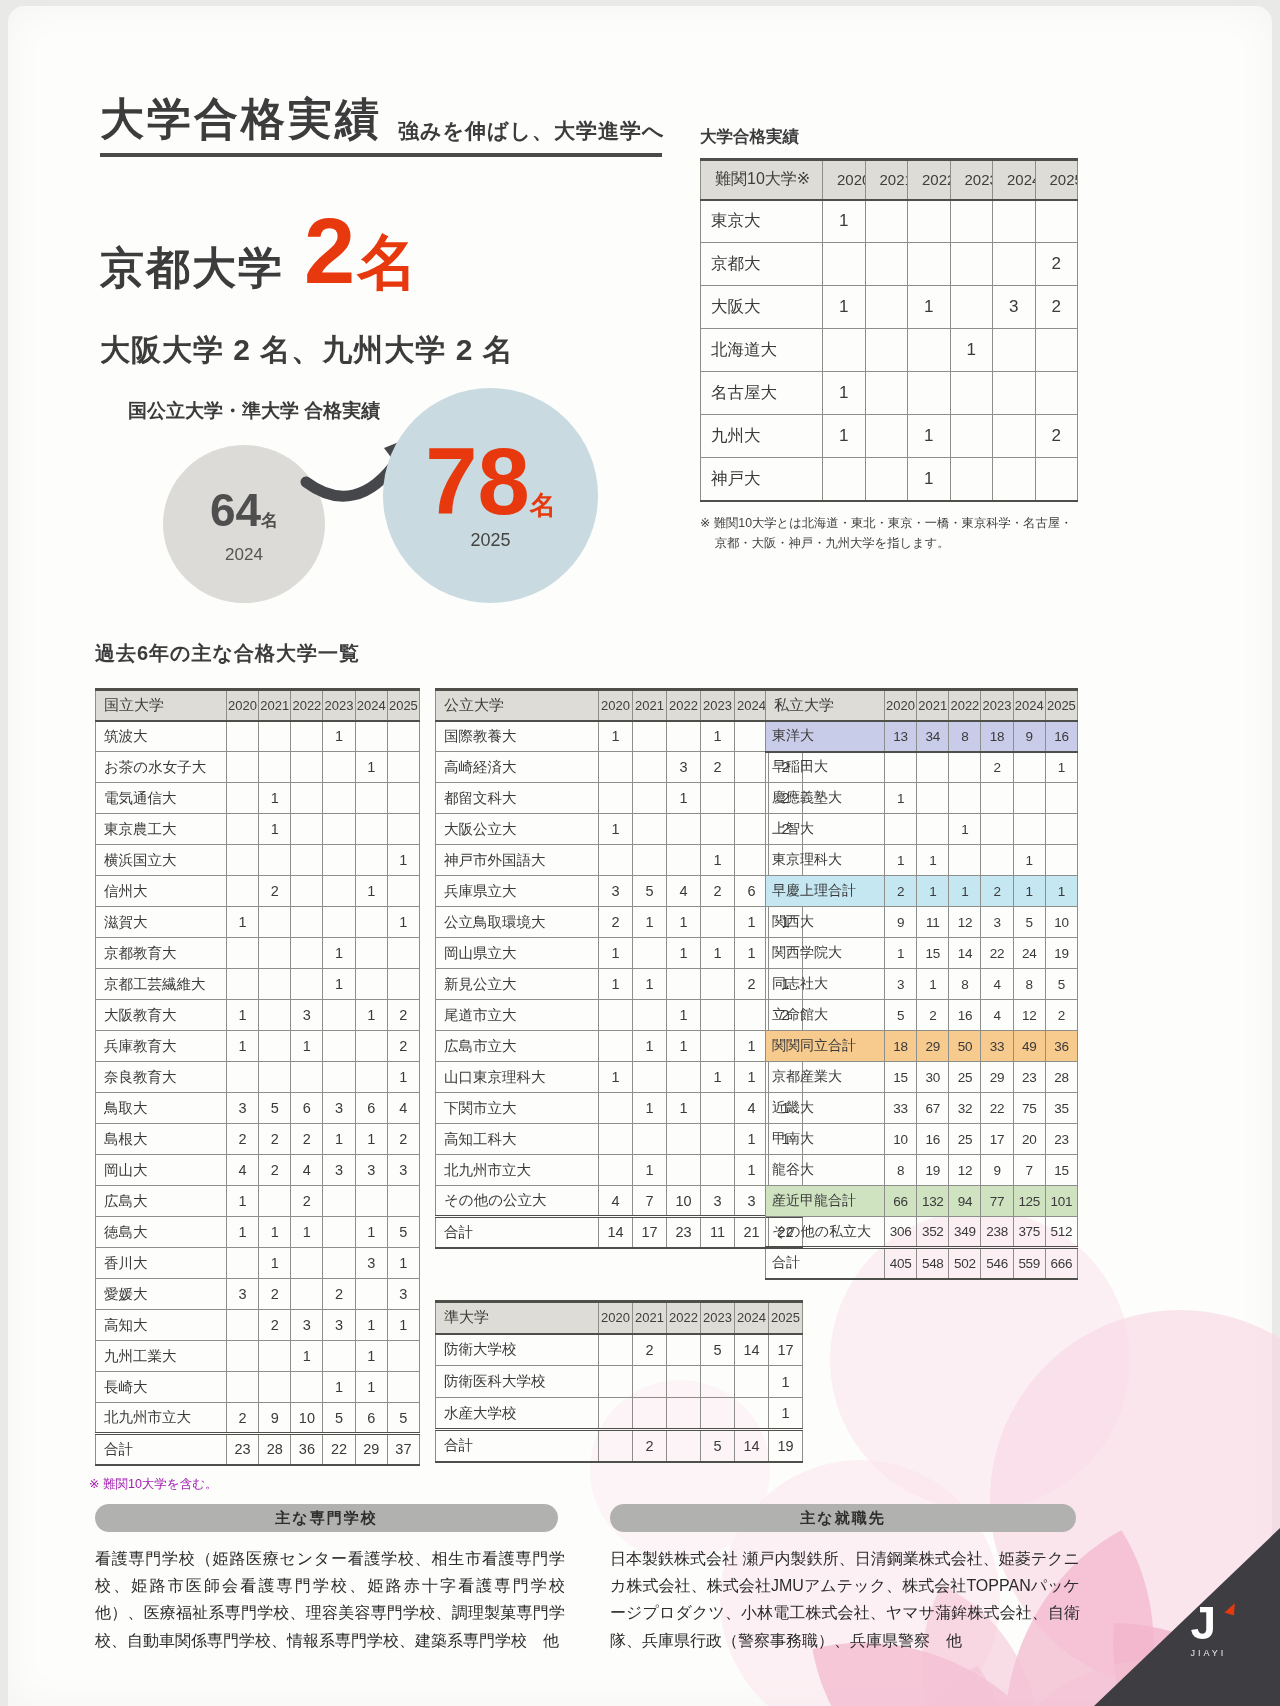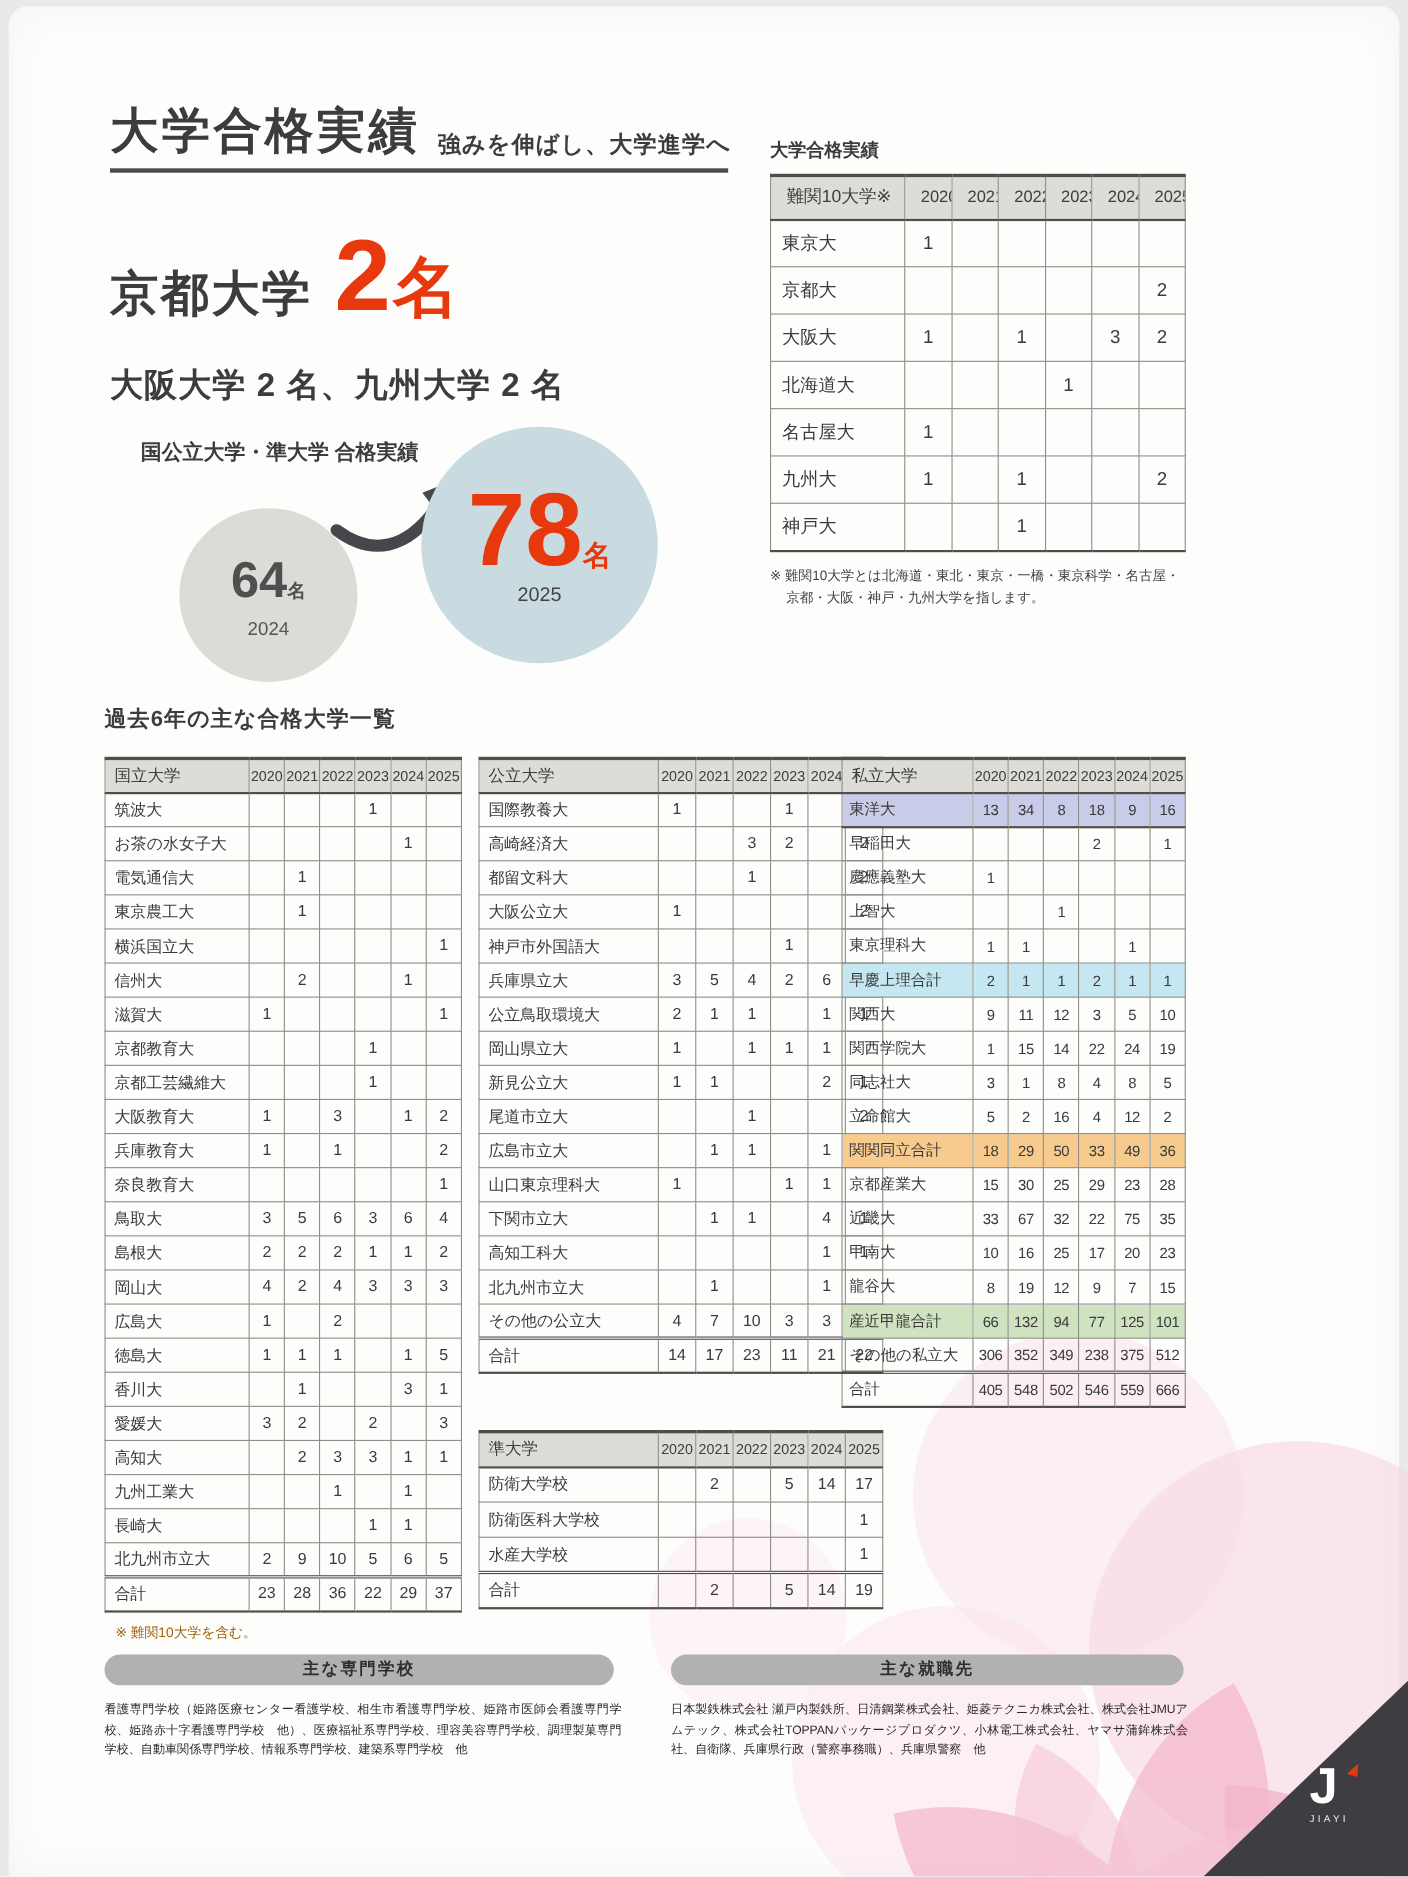--- a/index.html
+++ b/index.html
@@ -17,21 +17,21 @@
   .header-subtitle{left:398px; top:117px; font-size:21px; font-weight:700; color:#3c3c3c; letter-spacing:1px;}
   .header-rule{left:100px; top:153px; width:562px; height:4px; background:#4a4a4a;}
   
   .headline{left:100px; top:208px; display:flex; align-items:baseline;}
   .headline .univ{font-size:44px; font-weight:700; color:#3c3c3c; letter-spacing:2px;}
   .headline .count{font-size:92px; font-weight:700; color:var(--accent); margin-left:20px; line-height:.95;}
   .headline .unit{font-size:60px; font-weight:700; color:var(--accent); margin-left:2px;}
   .subline{left:100px; top:330px; font-size:30px; font-weight:700; color:#3c3c3c; letter-spacing:1px;}
   .stat-label{left:128px; top:398px; font-size:19px; font-weight:700; color:#3c3c3c;}
   .circle{border-radius:50%; display:flex; flex-direction:column; align-items:center; justify-content:center;}
-  .circle-before{left:163px; top:462px; width:162px; height:158px; background:var(--circle-gray);}
+  .circle-before{left:163px; top:445px; width:162px; height:158px; background:var(--circle-gray);}
   .circle-before .num{font-size:46px; font-weight:700; color:#4f4f4f;}
   .circle-before .u{font-size:17px; font-weight:700; color:#4f4f4f;}
   .circle-before .yr{font-size:17px; color:#555; margin-top:8px;}
   .circle-after{left:383px; top:388px; width:215px; height:215px; background:var(--circle-blue);}
   .circle-after .num{font-size:94px; font-weight:700; color:var(--accent); line-height:.9;}
   .circle-after .u{font-size:26px; font-weight:700; color:var(--accent);}
   .circle-after .yr{font-size:18px; color:#444; margin-top:6px;}
   .numrow{display:flex; align-items:baseline;}
   
   .grid{border-collapse:collapse; width:100%; table-layout:fixed;}
@@ -55,26 +55,26 @@
   .nankan-title{left:700px; top:126px; font-size:16.5px; font-weight:700; color:#3c3c3c;}
   .nankan-note{left:700px; top:514px; width:382px; font-size:12.3px; color:#3e3e3e; line-height:1.6; padding-left:1.2em; text-indent:-1.2em;}
   .section-title{left:95px; top:640px; font-size:20px; font-weight:700; color:#3c3c3c; letter-spacing:1px;}
   .tbl-national{left:95px; top:688px; width:325px;}
   .tbl-public{left:435px; top:688px; width:368px;}
   .tbl-semi{left:435px; top:1300px; width:368px;}
   .tbl-semi .grid th,.tbl-semi .grid td{height:32px;}
   .tbl-private{left:765px; top:688px; width:313px;}
   .tbl-private .grid tbody th{font-size:14px; padding-left:6px;}
   .tbl-private .grid td{font-size:13.5px; letter-spacing:-0.3px;}
-  .national-note{left:105px; top:1476px; font-size:12.5px; color:#a16207;}
+  .national-note{left:89px; top:1476px; font-size:12.5px; color:#a21caf;}
   
   .pill{top:1504px; height:28px; border-radius:14px; background:var(--pill); color:#2e2e2e; font-size:15px; font-weight:700; text-align:center; line-height:28px; letter-spacing:2px;}
   .pill-left{left:95px; width:463px;}
   .pill-right{left:610px; width:466px;}
-  .foot-text{top:1545px; width:470px; font-size:11px; line-height:1.7; color:#2b2b2b; text-align:justify; font-weight:500;}
+  .foot-text{top:1545px; width:470px; font-size:16px; line-height:1.7; color:#2b2b2b; text-align:justify; font-weight:500;}
   .foot-left{left:95px;}
   .foot-right{left:610px;}
   
   .sakura-layer{left:0; top:0; width:1280px; height:1706px; pointer-events:none; z-index:1;}
   .corner{right:0; bottom:0; width:200px; height:178px; z-index:4;}
   .logo{right:52px; bottom:48px; z-index:5; color:#fff; text-align:left;}
   .logo .j{font-size:46px; font-weight:700; line-height:1; display:inline-block;}
   .logo .spark{display:inline-block; width:0; height:0; border-left:7px solid transparent; border-right:3px solid transparent; border-bottom:12px solid var(--accent); margin-left:2px; transform:rotate(18deg) translateY(-26px);}
   .logo .brand{font-size:9px; letter-spacing:3px; display:block; margin-top:2px; color:#eee;}
   .content{position:relative; z-index:2;}

